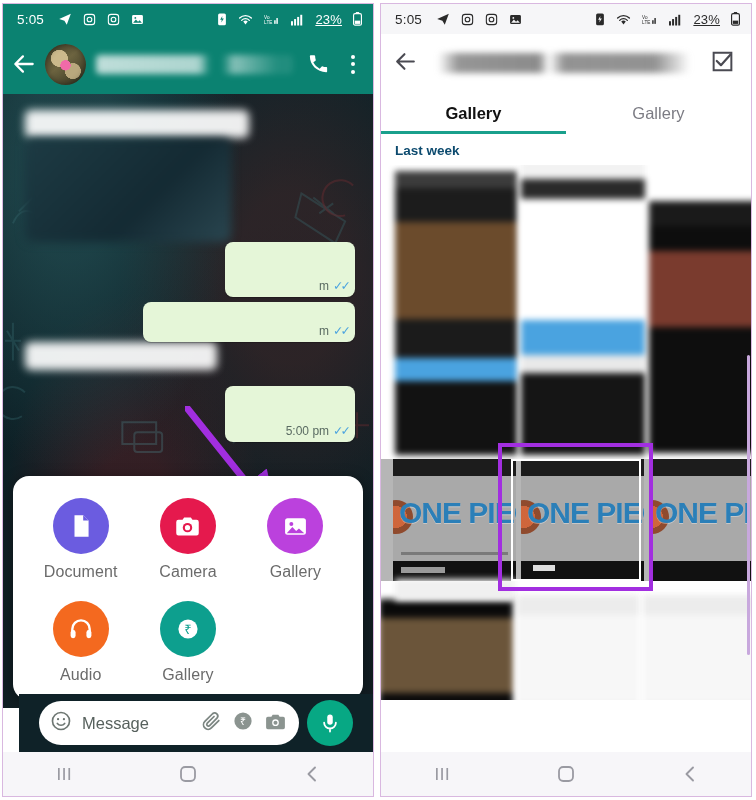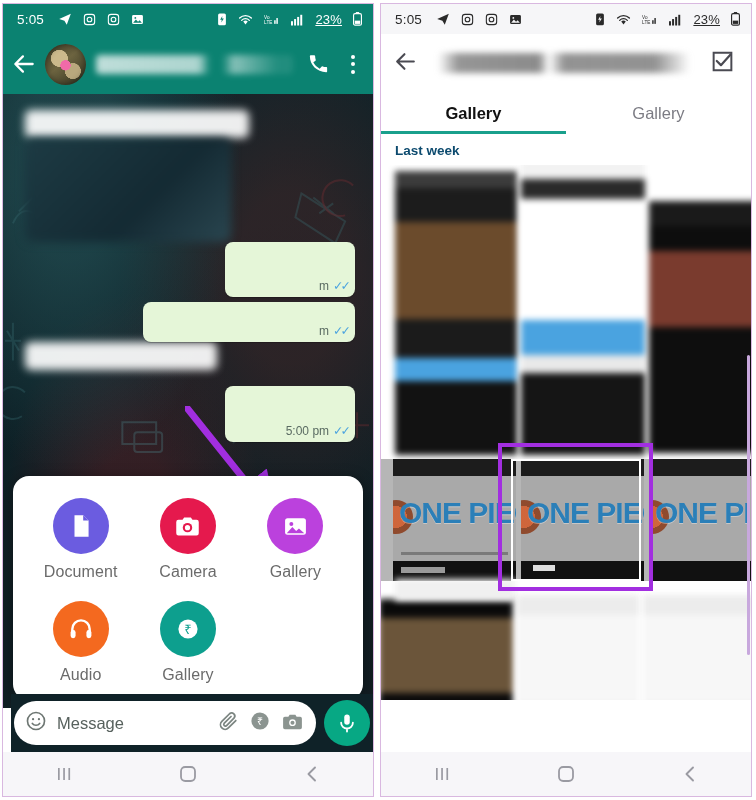--- a/index.html
+++ b/index.html
@@ -134,24 +134,24 @@
   .sheet-cell { display: flex; flex-direction: column; align-items: center; gap: 9px; }
   .att-circle {
     width: 56px; height: 56px; border-radius: 50%;
     display: flex; align-items: center; justify-content: center;
     color: #fff;
   }
   .att-label { font-size: 16px; color: #6b6b6b; letter-spacing: .1px; }
 
   
   .inputbar {
-    position: absolute; left: 8px; right: 0; bottom: 0;
+    position: absolute; left: 16px; right: 0; bottom: 0;
     height: 58px;
     display: flex; align-items: center;
-    padding: 0 3px;
+    padding: 0 20px;
     gap: 8px;
   }
   .inputpill {
     flex: 1 1 auto;
     height: 44px;
     background: #fff;
     border-radius: 24px;
     display: flex; align-items: center;
     padding: 0 12px 0 11px;
     gap: 10px;

